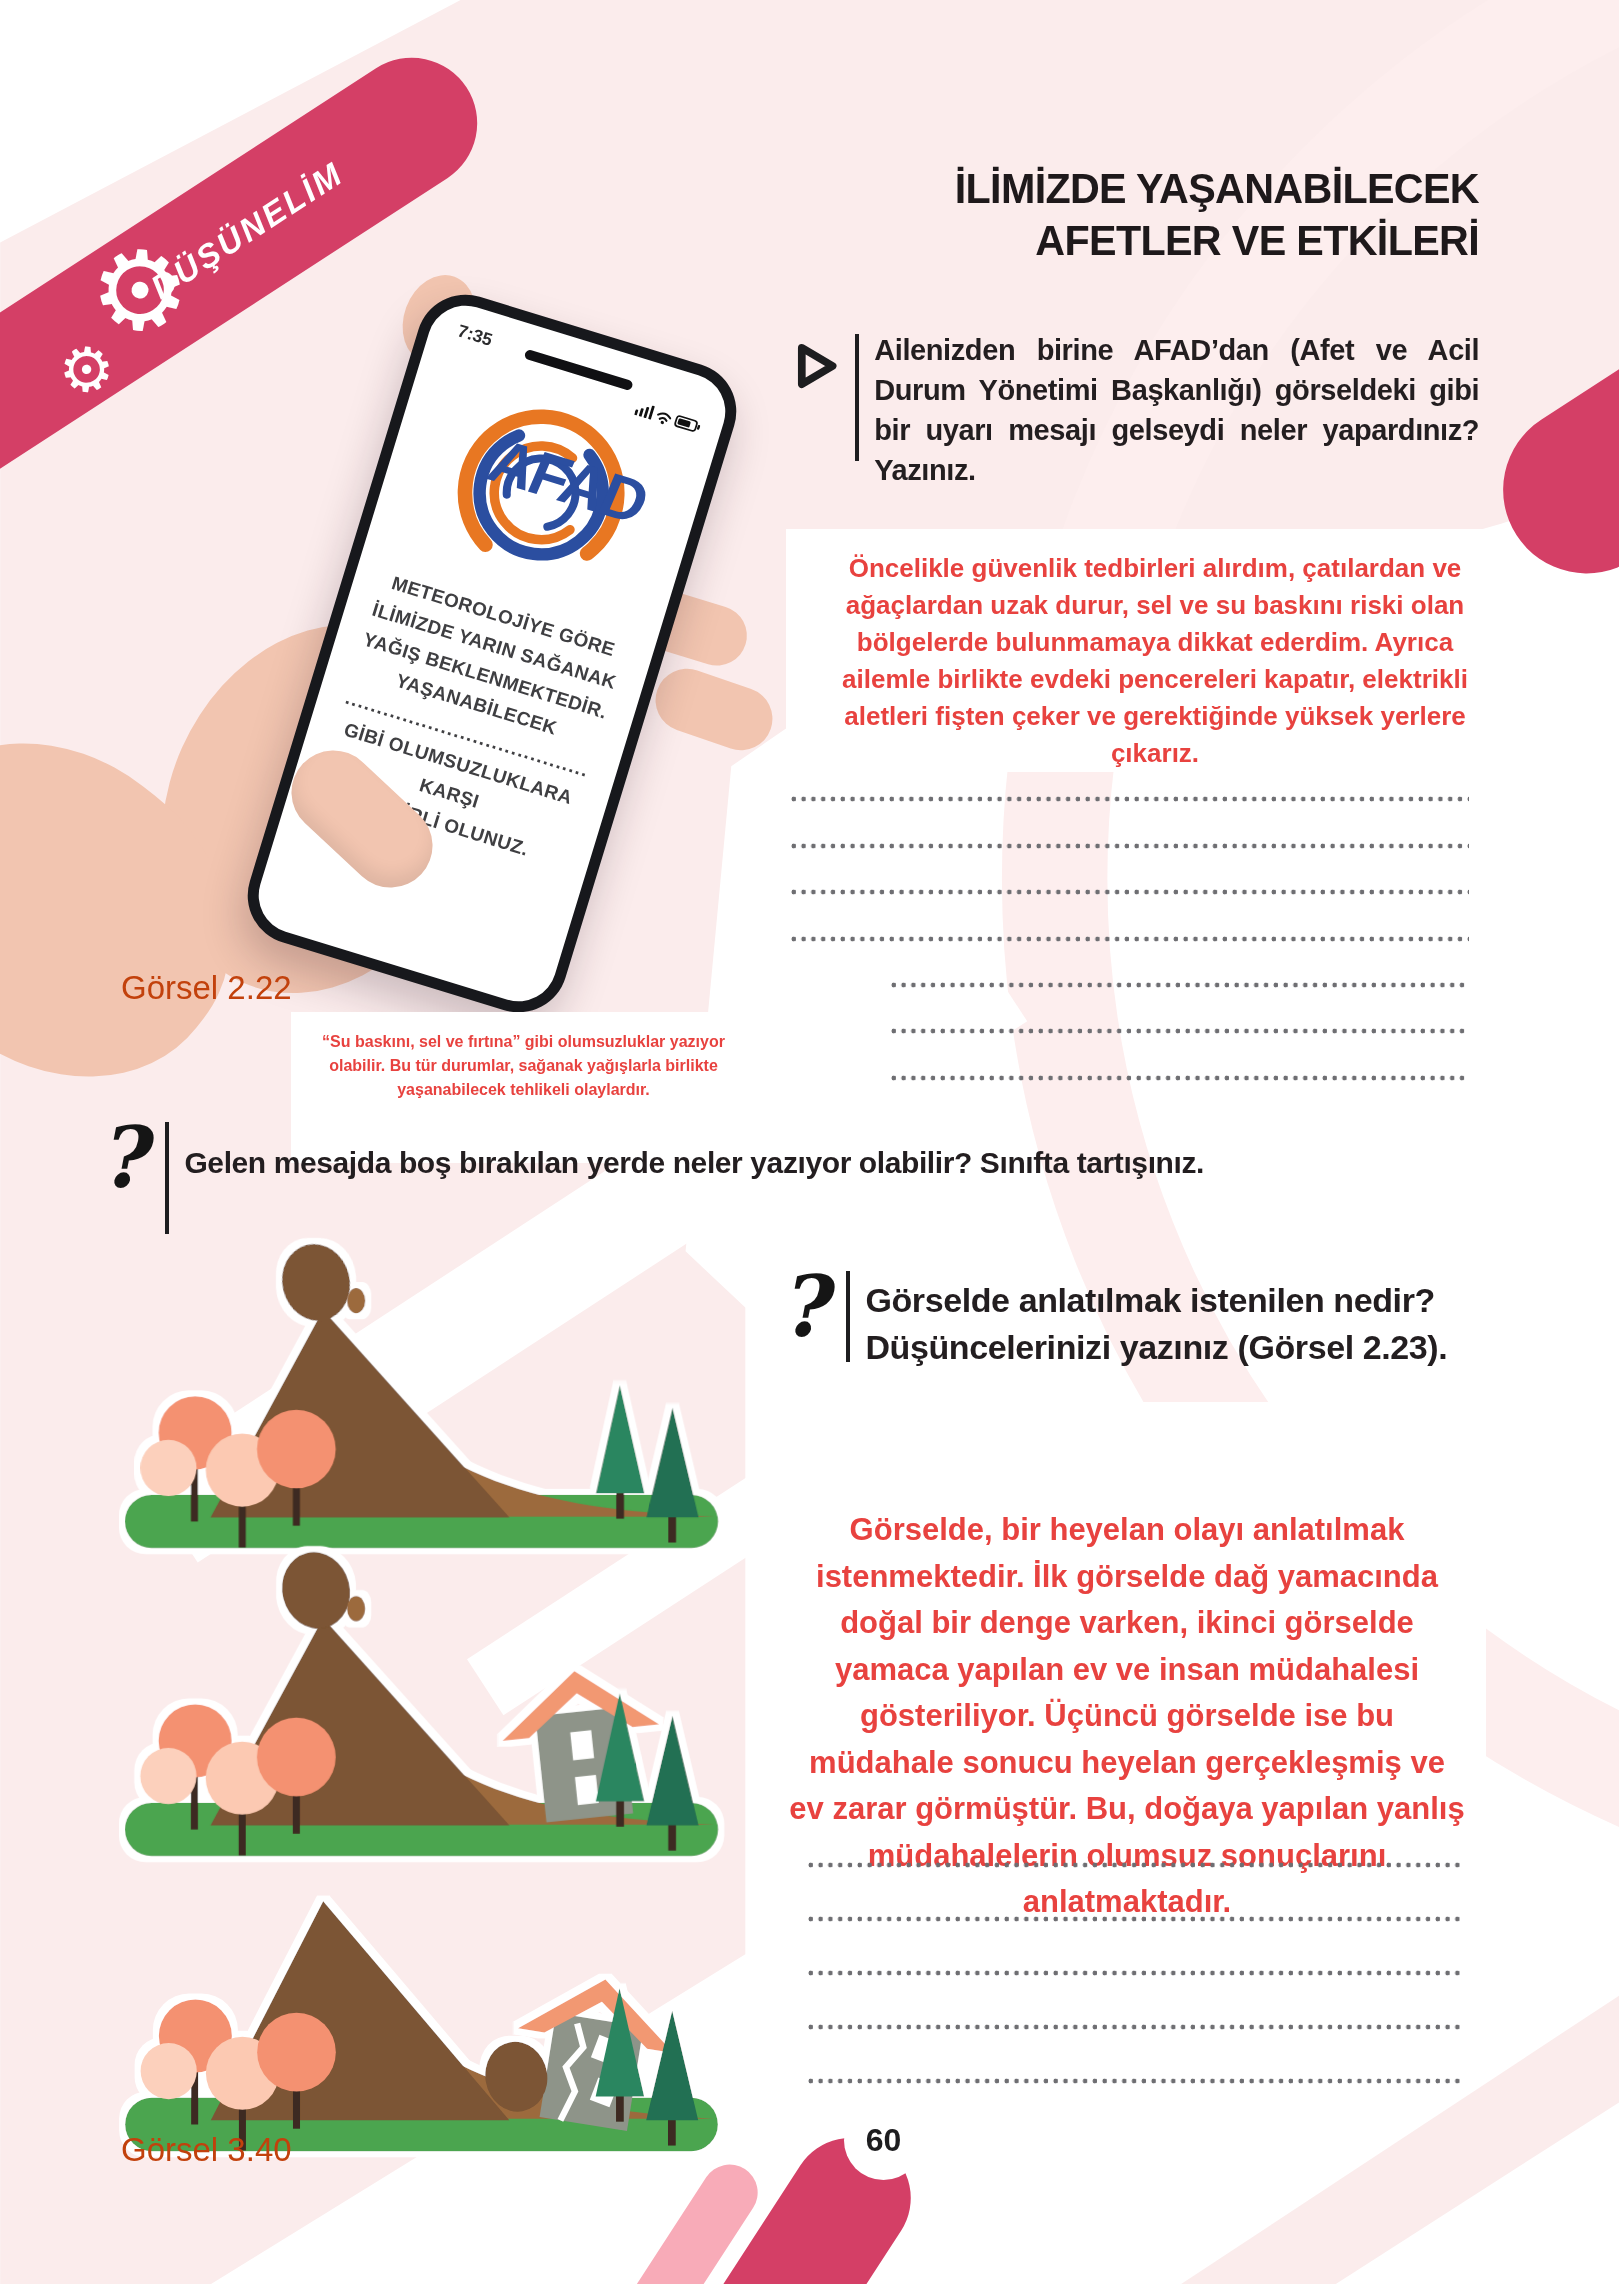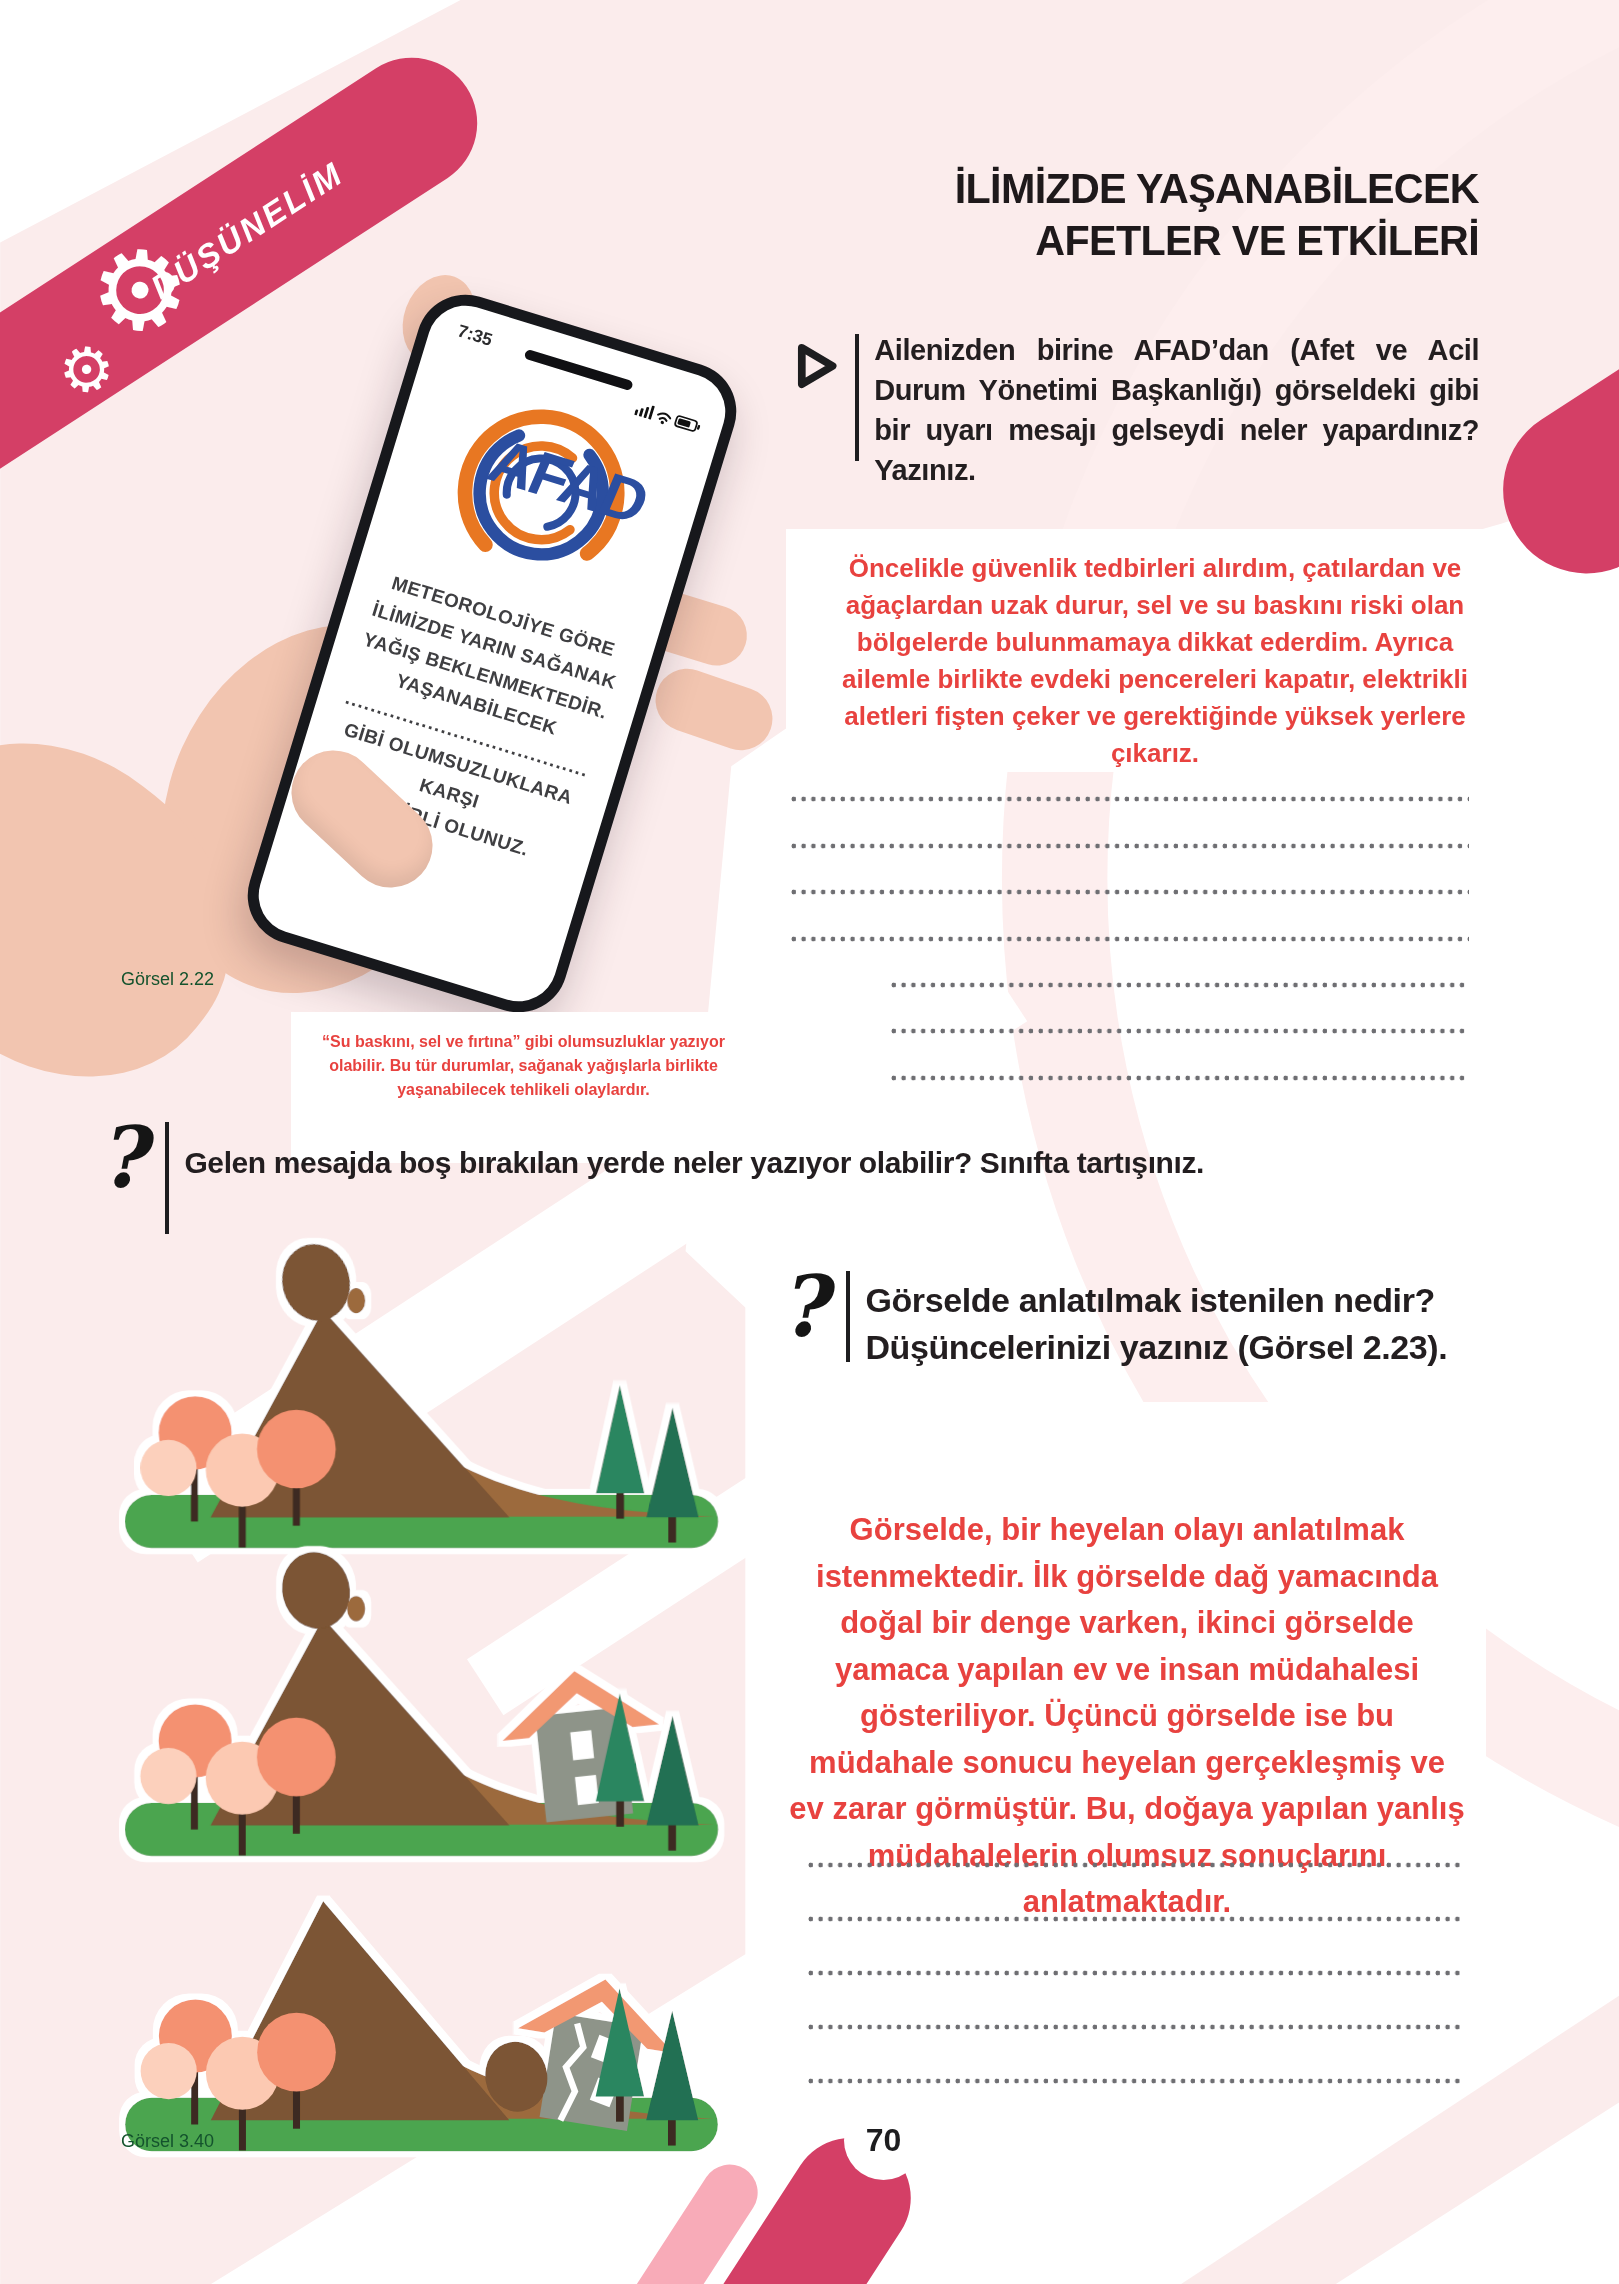--- a/index.html
+++ b/index.html
@@ -54,21 +54,21 @@
   .a3 .ans{font-size:31px; line-height:1.5;}
 
   
   .dotline{
     position:absolute; height:5.6px;
     background-image:radial-gradient(circle at 2.8px 2.8px,#6e6e72 2.2px,rgba(0,0,0,0) 2.5px);
     background-size:9.8px 5.6px; background-repeat:repeat-x;
   }
 
   
-  .caption{position:absolute; color:#14532d; font-size:18px;}
+  .caption{position:absolute; color:#c2410c; font-size:33px;}
 
   
   .skin{background:#f2c5b0; position:absolute;}
   .phone{
     position:absolute; left:327px; top:316px; width:330px; height:675px;
     background:#17181c; border-radius:49px; transform:rotate(17deg);
     box-shadow:0 21px 42px rgba(40,20,30,0.22); padding:11.2px; box-sizing:border-box;
   }
   .screen{
     position:relative; width:100%; height:100%; background:#fff; border-radius:38px; overflow:hidden;
@@ -330,17 +330,17 @@
   <div class="dotline" style="left:808px;top:1916px;width:654px"></div>
   <div class="dotline" style="left:808px;top:1970px;width:654px"></div>
   <div class="dotline" style="left:808px;top:2024px;width:654px"></div>
   <div class="dotline" style="left:808px;top:2078px;width:654px"></div>
 
   <div class="caption" style="left:121px;top:2131px">Görsel 3.40</div>
 
   <div class="stripe-pink"></div>
   <div class="stripe-crimson"></div>
   <div class="pagenum">
-    <span>70</span>
+    <span>60</span>
   </div>
 
 </div>
 
 
 </body></html>

